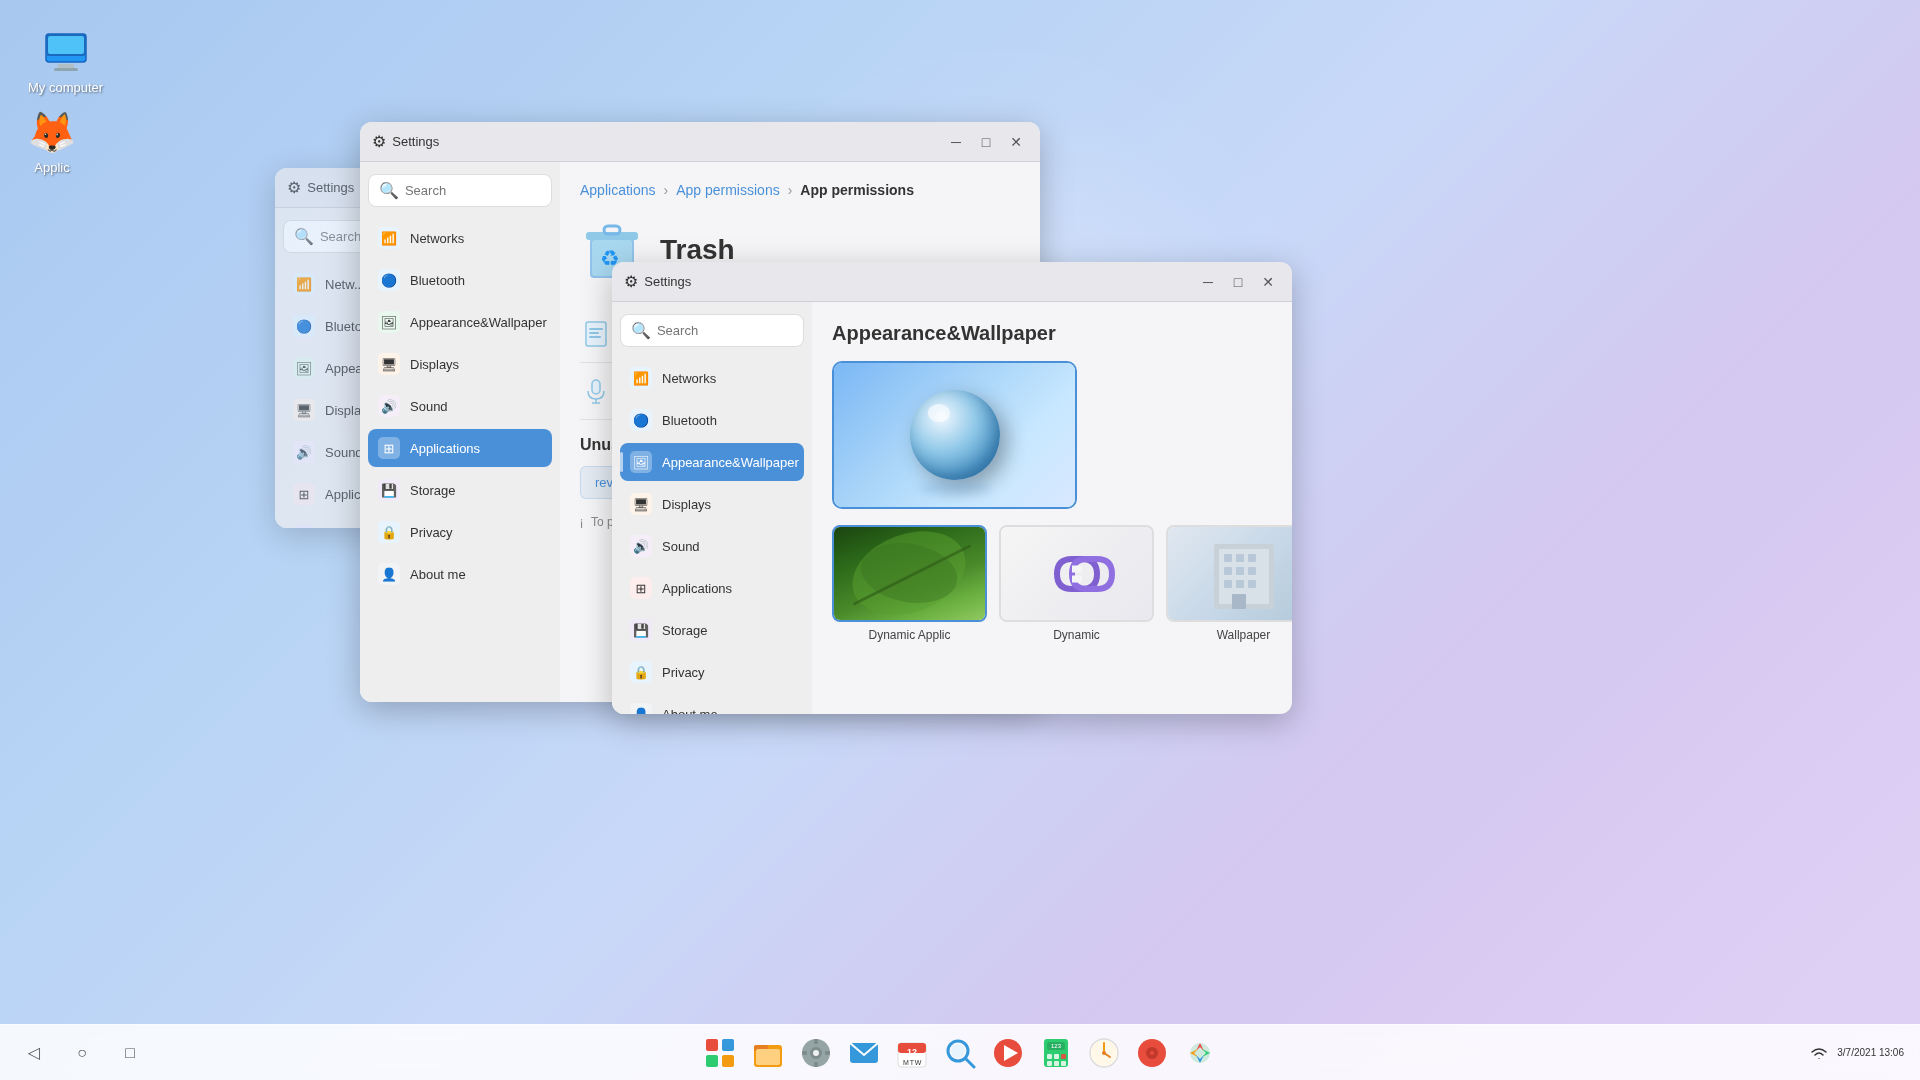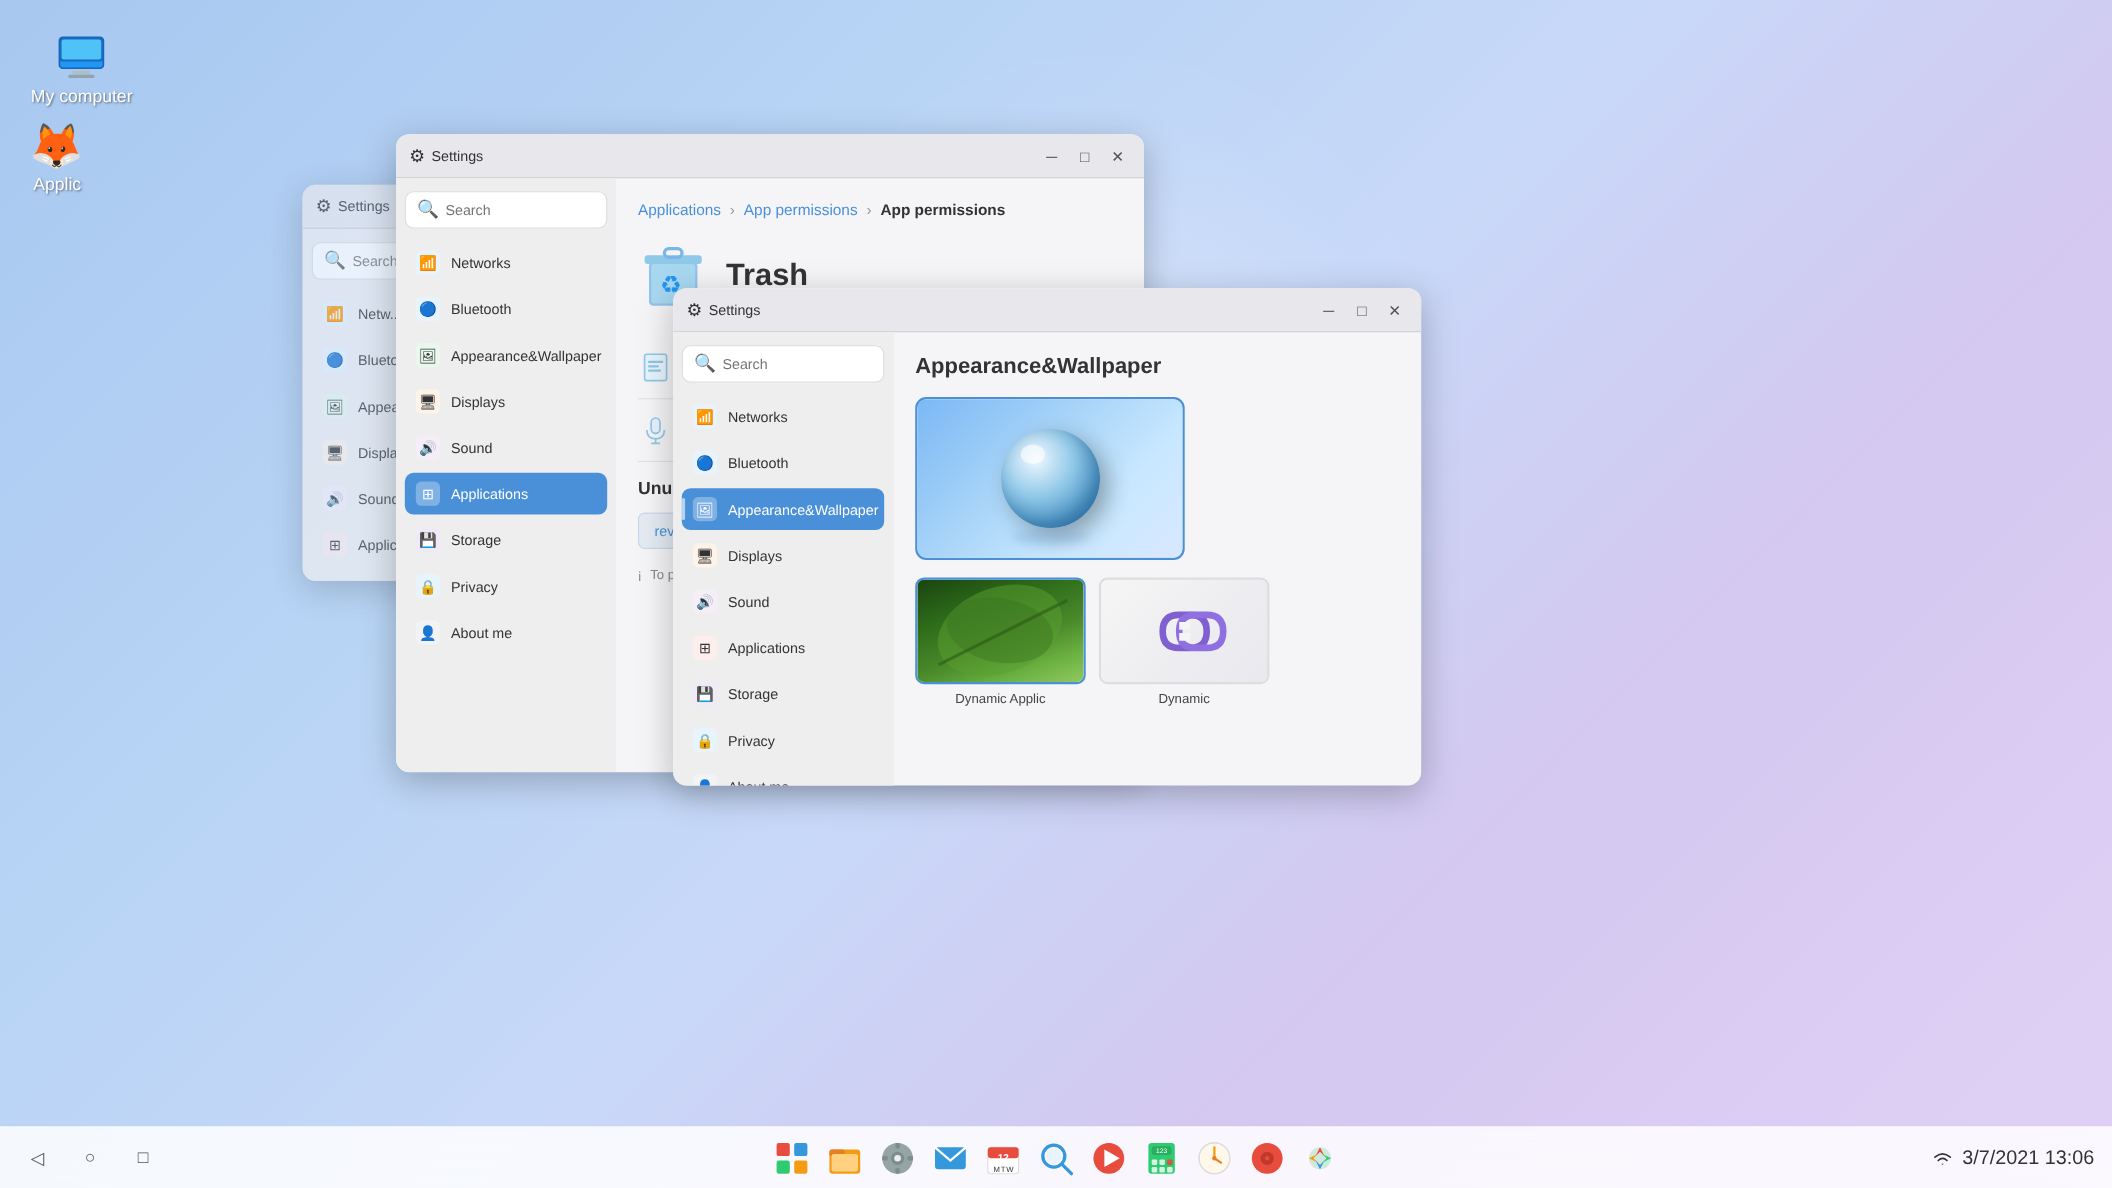--- a/index.html
+++ b/index.html
@@ -22,21 +22,21 @@
       cursor: pointer;
       padding: 8px;
       border-radius: 8px;
     }
     .desktop-icon .icon-img {
       width: 48px;
       height: 48px;
     }
     .desktop-icon .icon-label {
       color: white;
-      font-size: 16px;
+      font-size: 13px;
       text-shadow: 1px 1px 2px rgba(0,0,0,0.5);
       text-align: center;
     }
 
     
     .taskbar {
       position: absolute;
       bottom: 0;
       left: 0;
       right: 0;
@@ -59,21 +59,21 @@
       align-items: center;
       gap: 8px;
       position: absolute;
       left: 50%;
       transform: translateX(-50%);
     }
     .taskbar-right {
       display: flex;
       align-items: center;
       gap: 8px;
-      font-size: 18px;
+      font-size: 10px;
       color: #333;
     }
     .taskbar-btn {
       width: 36px;
       height: 36px;
       border-radius: 50%;
       display: flex;
       align-items: center;
       justify-content: center;
       cursor: pointer;
@@ -590,20 +590,43 @@
                 <path d="M20 25 Q20 10 35 10 L45 10 Q60 10 60 25 Q60 40 45 40 L35 40 Q20 40 20 25Z" fill="none" stroke="#8060d0" stroke-width="6"></path>
                 <path d="M35 25 Q35 10 50 10 L60 10 Q75 10 75 25 Q75 40 60 40 L50 40 Q35 40 35 25Z" fill="none" stroke="#9070e0" stroke-width="6"></path>
                 <line x1="35" y1="20" x2="45" y2="20" stroke="#f5f5f5" stroke-width="7"></line>
                 <line x1="35" y1="30" x2="45" y2="30" stroke="#f5f5f5" stroke-width="7"></line>
               </svg>
             </div>
           </div>
           <span style="font-size:12px;color:#444;">Dynamic</span>
         </div>
 
+        <div style="display:flex;flex-direction:column;align-items:center;gap:6px;cursor:pointer;">
+          <div style="width:155px;height:97px;border-radius:8px;overflow:hidden;border:2px solid #ddd;">
+            <div style="width:100%;height:100%;background:linear-gradient(135deg,#e0e8f0 0%,#c8d8e8 50%,#b0c8d8 100%);display:flex;align-items:center;justify-content:center;">
+
+              <svg width="100" height="80" viewBox="0 0 100 80">
+                <rect x="20" y="10" width="60" height="65" rx="2" fill="#c8d0d8"></rect>
+                <rect x="25" y="15" width="50" height="55" rx="1" fill="#d8e0e8"></rect>
+
+                <rect x="30" y="20" width="8" height="8" rx="1" fill="#b8c8d8"></rect>
+                <rect x="42" y="20" width="8" height="8" rx="1" fill="#b8c8d8"></rect>
+                <rect x="54" y="20" width="8" height="8" rx="1" fill="#b8c8d8"></rect>
+                <rect x="30" y="33" width="8" height="8" rx="1" fill="#b8c8d8"></rect>
+                <rect x="42" y="33" width="8" height="8" rx="1" fill="#b8c8d8"></rect>
+                <rect x="54" y="33" width="8" height="8" rx="1" fill="#b8c8d8"></rect>
+                <rect x="30" y="46" width="8" height="8" rx="1" fill="#b8c8d8"></rect>
+                <rect x="42" y="46" width="8" height="8" rx="1" fill="#b8c8d8"></rect>
+                <rect x="54" y="46" width="8" height="8" rx="1" fill="#b8c8d8"></rect>
+                <rect x="38" y="60" width="14" height="15" rx="1" fill="#a8b8c8"></rect>
+              </svg>
+            </div>
+          </div>
+          <span style="font-size:12px;color:#444;">Wallpaper</span>
+        </div>
       </div>
     </div>
   </div>
 </div>
 
 <div class="taskbar">
   <div class="taskbar-left">
     <div class="taskbar-btn">◁</div>
     <div class="taskbar-btn">○</div>
     <div class="taskbar-btn">□</div>

